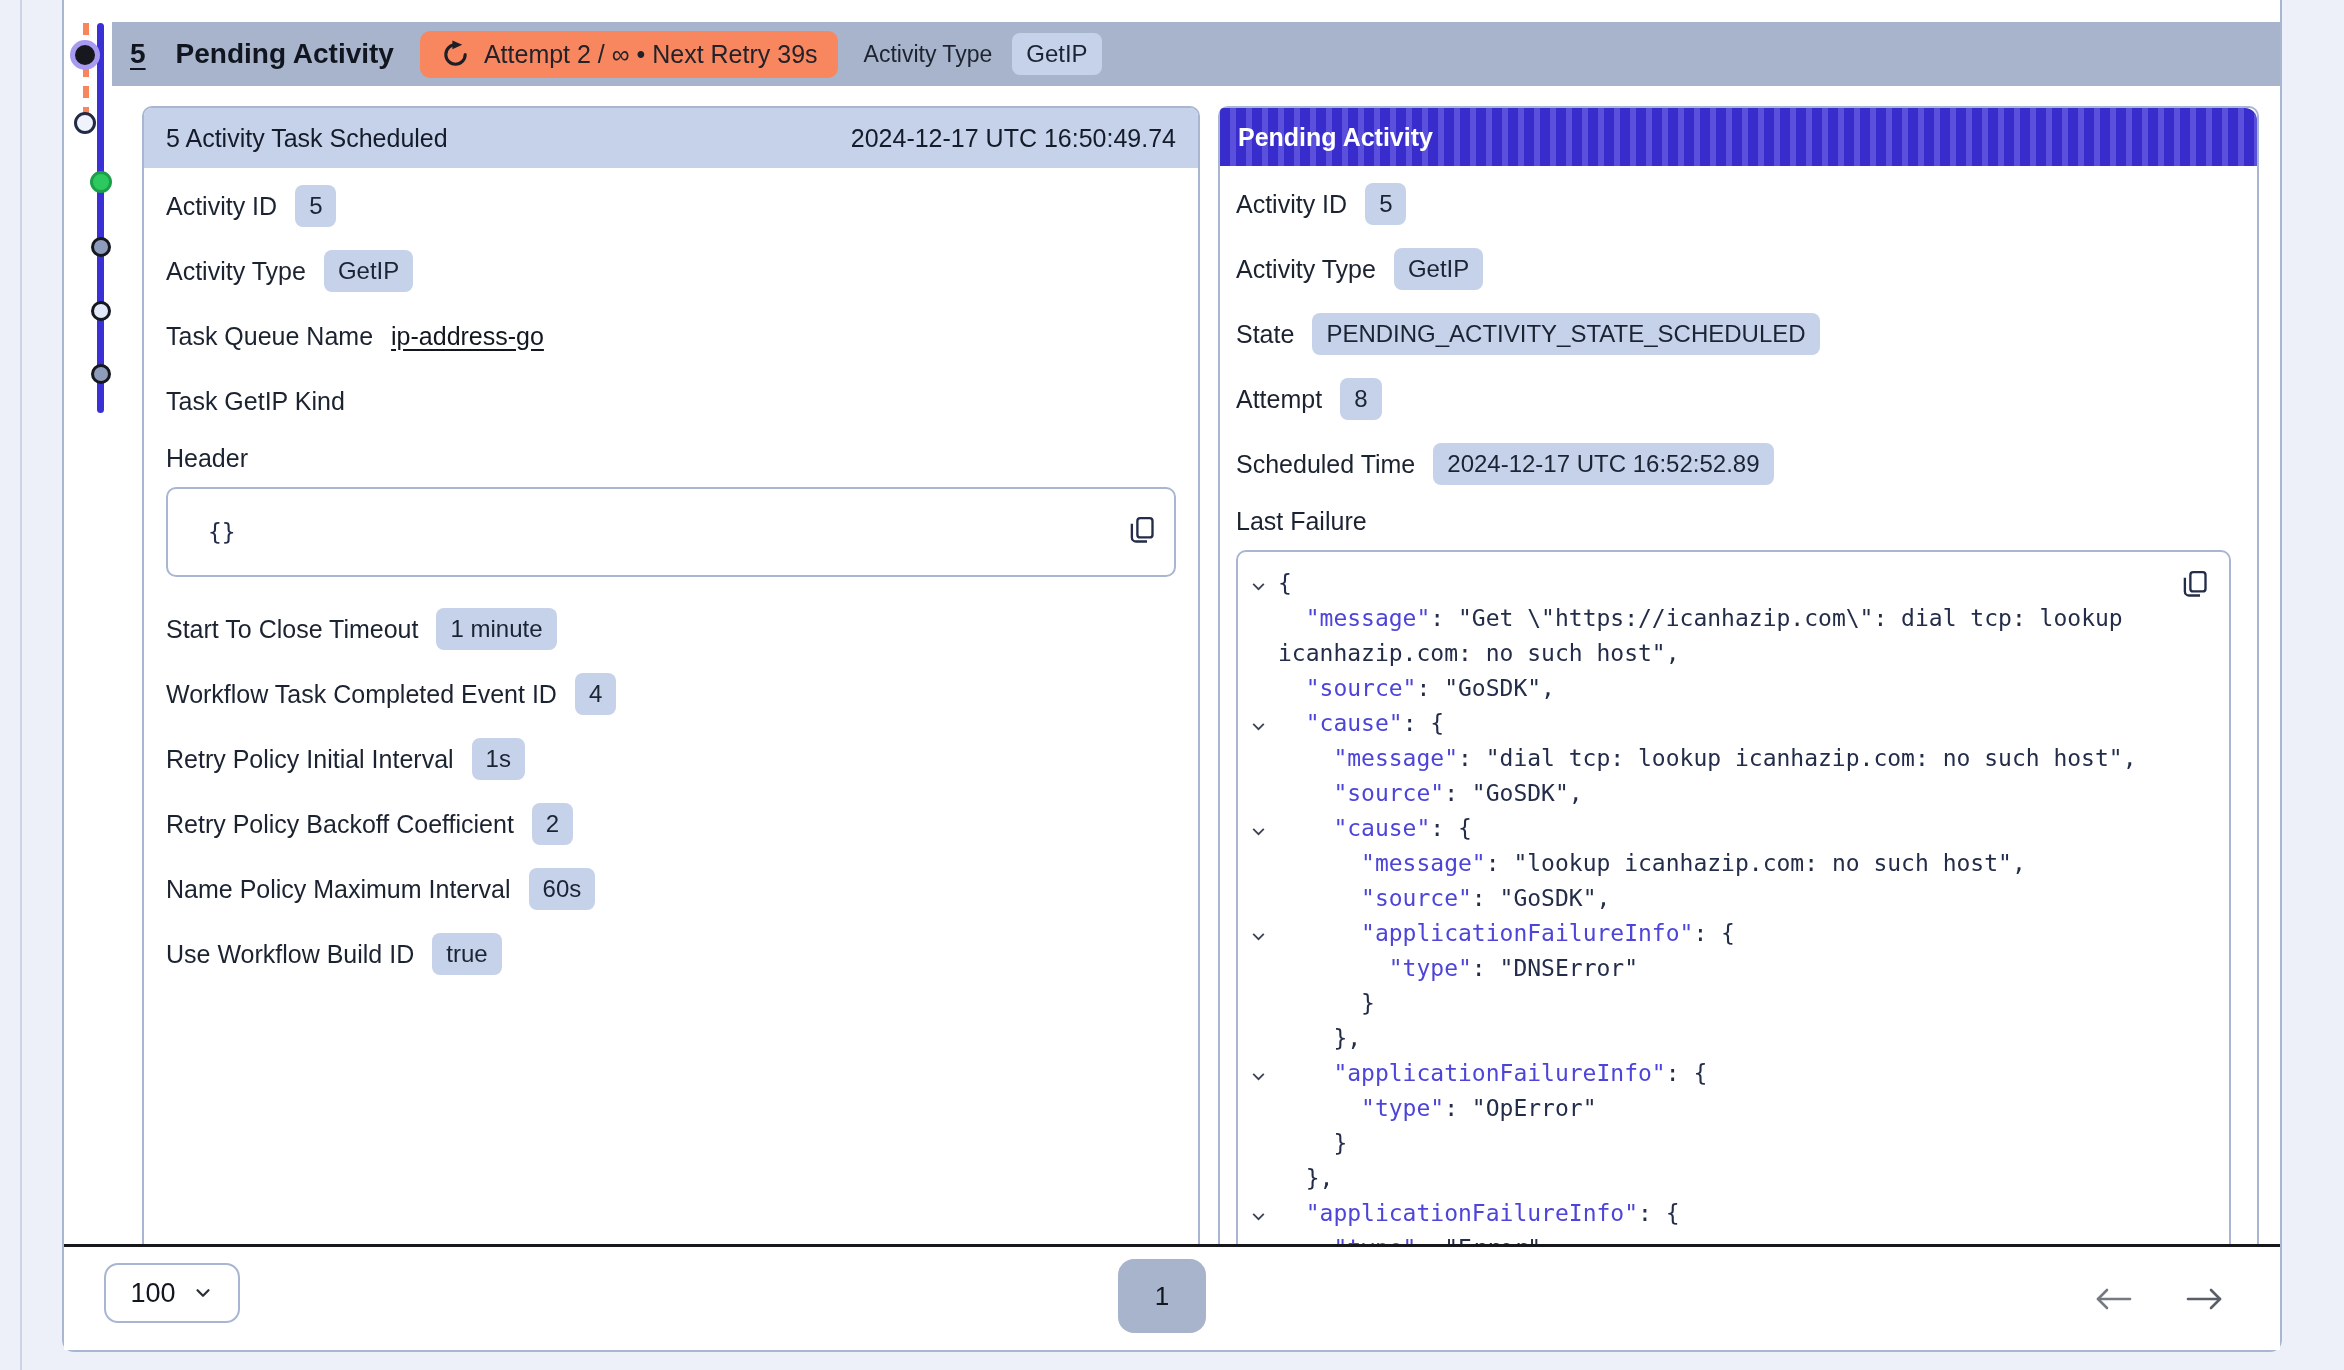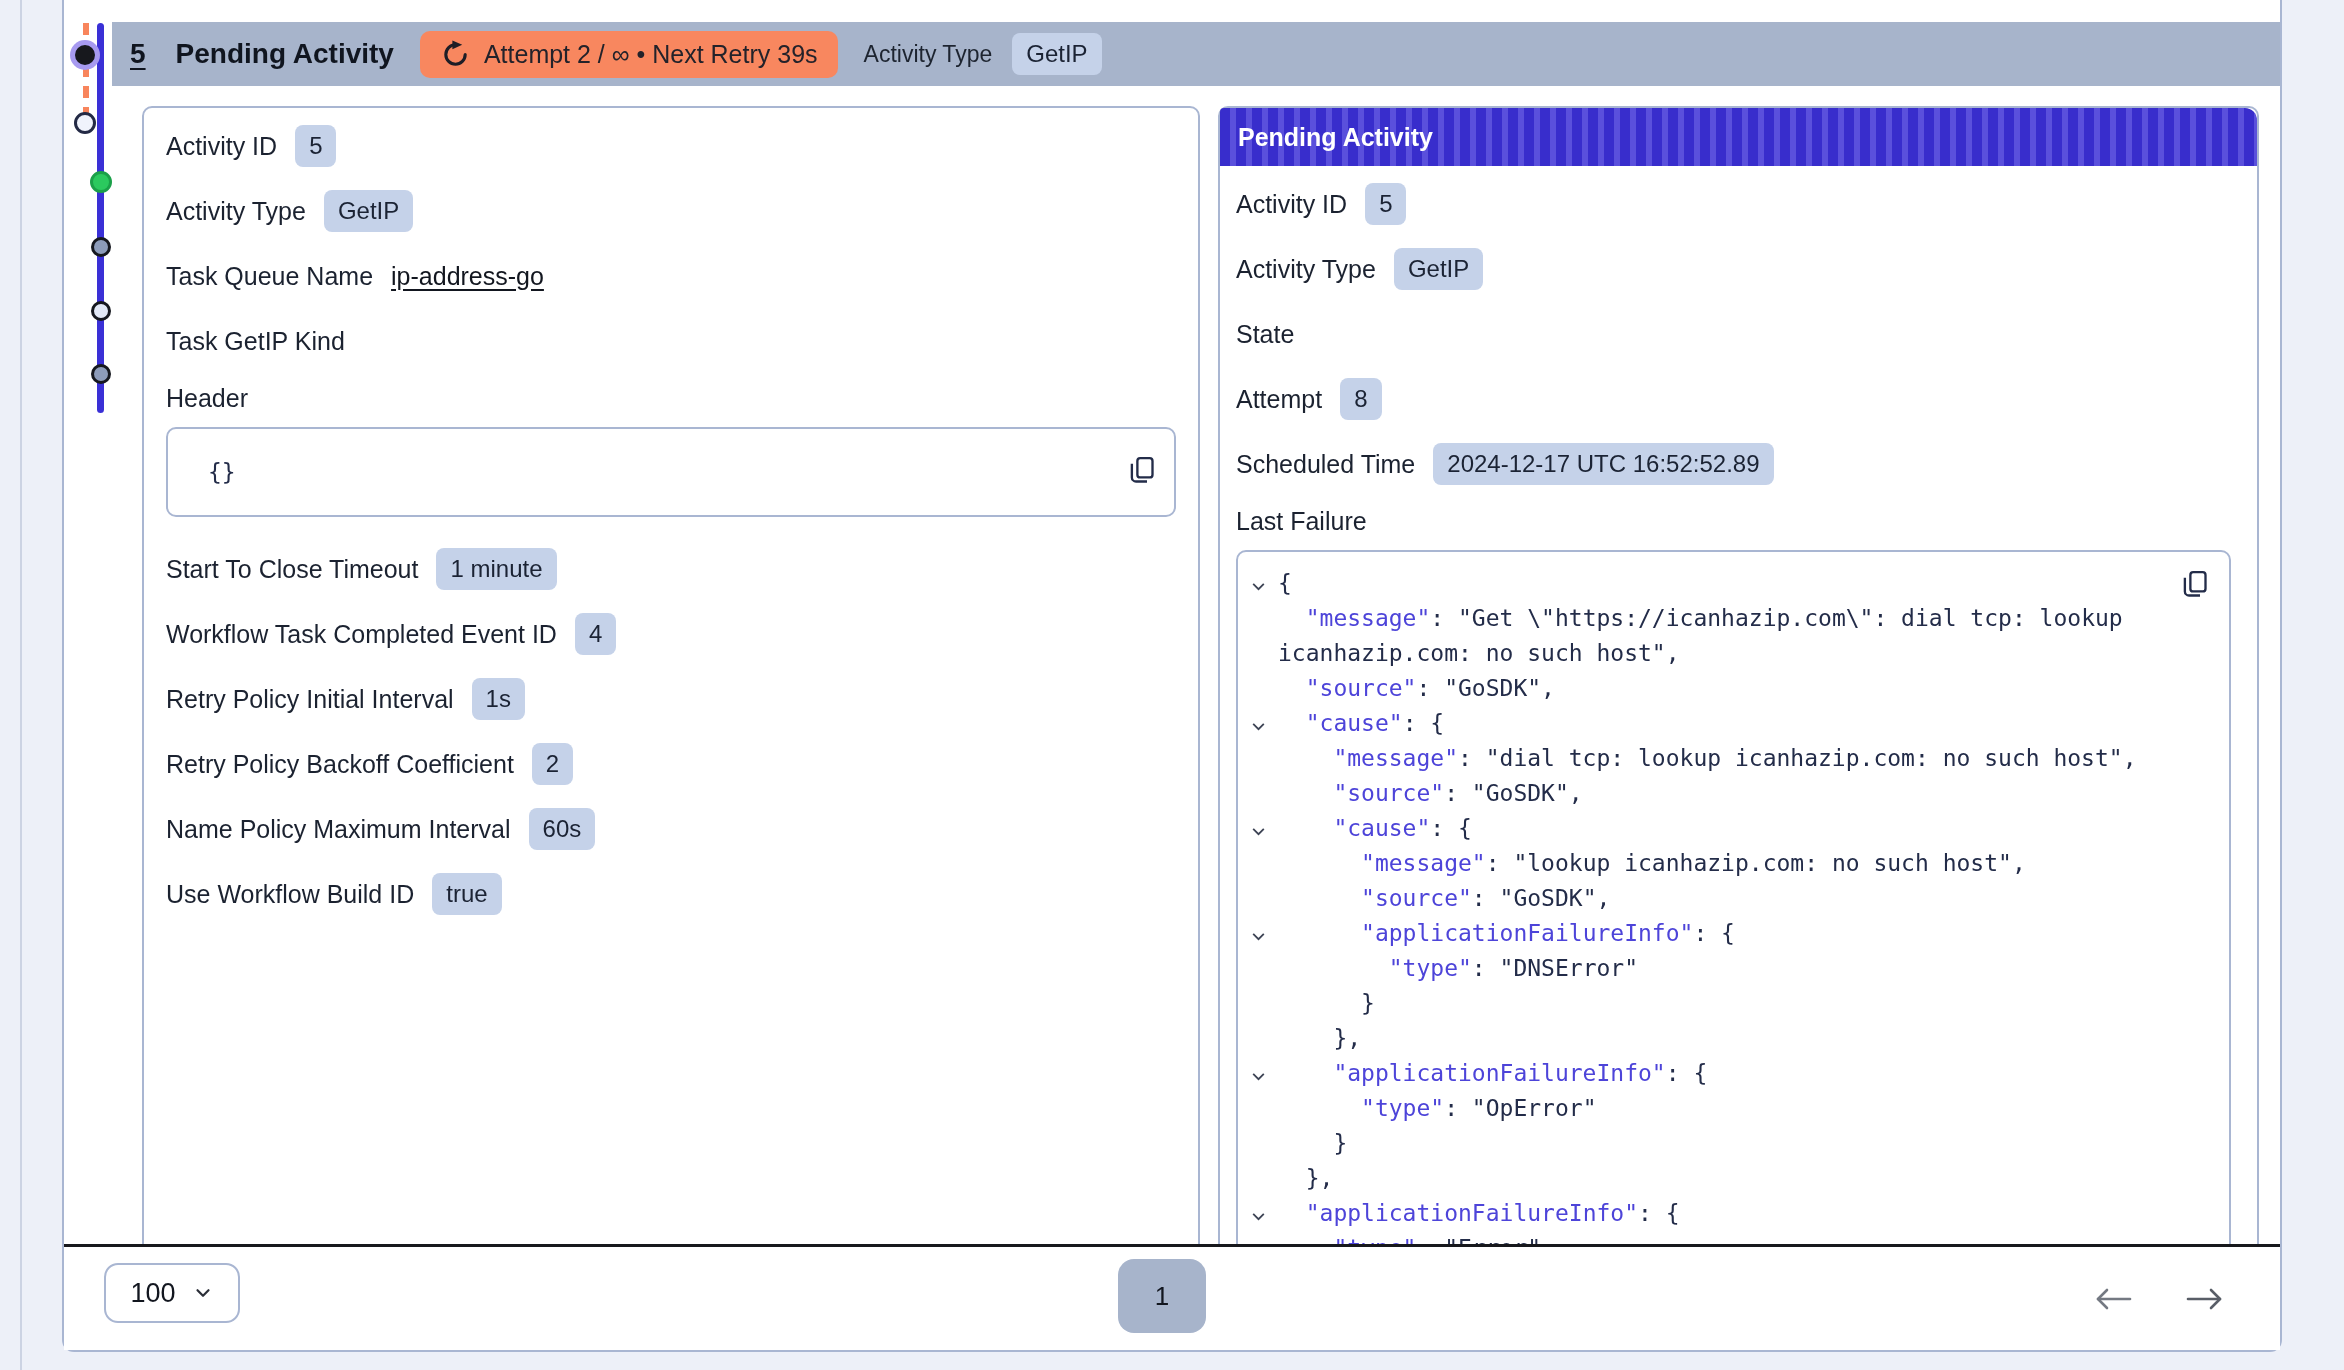--- a/index.html
+++ b/index.html
@@ -106,20 +106,24 @@
         <div class="tl-dot" style="left: 37px; top: 200px; height: 22px; width: 22px; background: rgb(43, 201, 94); border: 3px solid rgb(27, 160, 73);"></div>
         <div class="tl-dot" style="left: 37px; top: 265px; height: 20px; width: 20px; background: rgb(141, 156, 186); border: 3px solid rgb(22, 24, 31);"></div>
         <div class="tl-dot" style="left: 37px; top: 329px; height: 20px; width: 20px; background: rgb(226, 232, 246); border: 3px solid rgb(22, 24, 31);"></div>
         <div class="tl-dot" style="left: 37px; top: 392px; height: 20px; width: 20px; background: rgb(141, 156, 186); border: 3px solid rgb(22, 24, 31);"></div>
       </div>
   </div>
 
   <div class="panels-clip">
 
     <section class="card left-card">
+      <header class="card-header">
+        <span>5 Activity Task Scheduled</span>
+        <span>2024-12-17 UTC 16:50:49.74</span>
+      </header>
       <div class="card-body">
         <div>
             <div class="field-row">
               <span class="field-label">Activity ID</span>
               <span class="field-badge">5</span>
             </div>
             <div class="field-row">
               <span class="field-label">Activity Type</span>
               <span class="field-badge">GetIP</span>
             </div>
@@ -179,20 +183,21 @@
             <div class="field-row">
               <span class="field-label">Activity ID</span>
               <span class="field-badge">5</span>
             </div>
             <div class="field-row">
               <span class="field-label">Activity Type</span>
               <span class="field-badge">GetIP</span>
             </div>
             <div class="field-row">
               <span class="field-label">State</span>
+              <span class="field-badge">PENDING_ACTIVITY_STATE_SCHEDULED</span>
             </div>
             <div class="field-row">
               <span class="field-label">Attempt</span>
               <span class="field-badge">8</span>
             </div>
             <div class="field-row">
               <span class="field-label">Scheduled Time</span>
               <span class="field-badge">2024-12-17 UTC 16:52:52.89</span>
             </div>
           </div>

